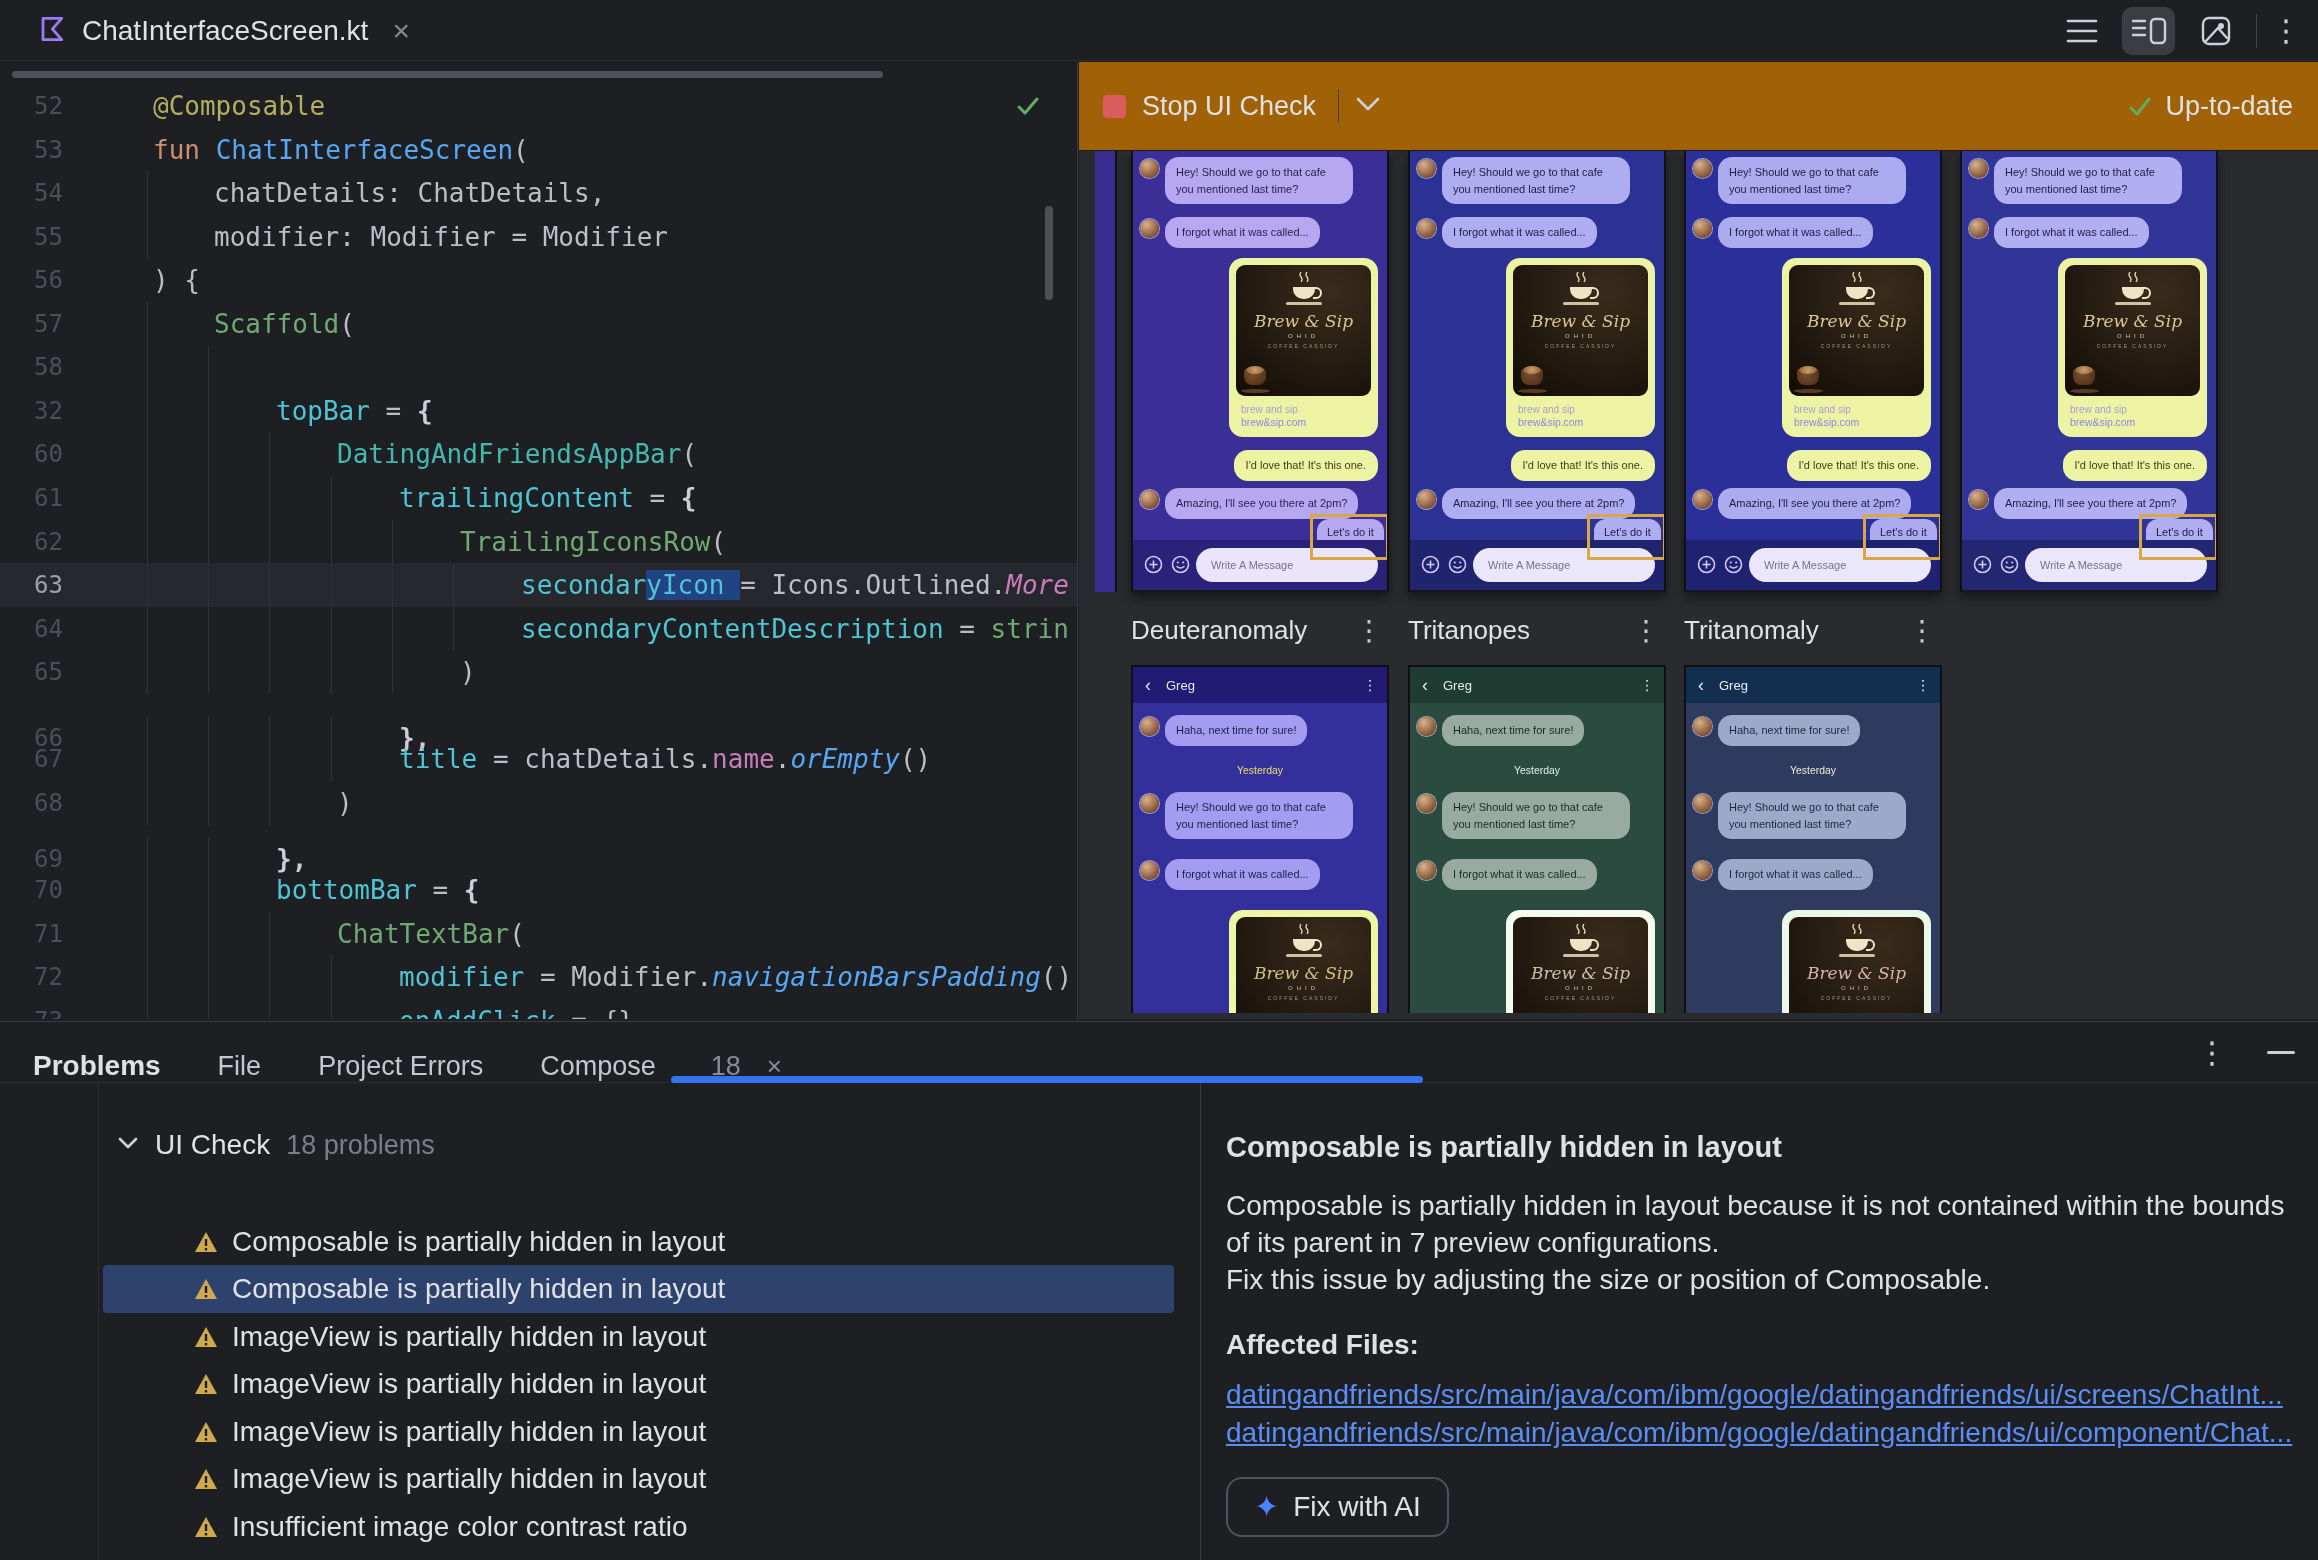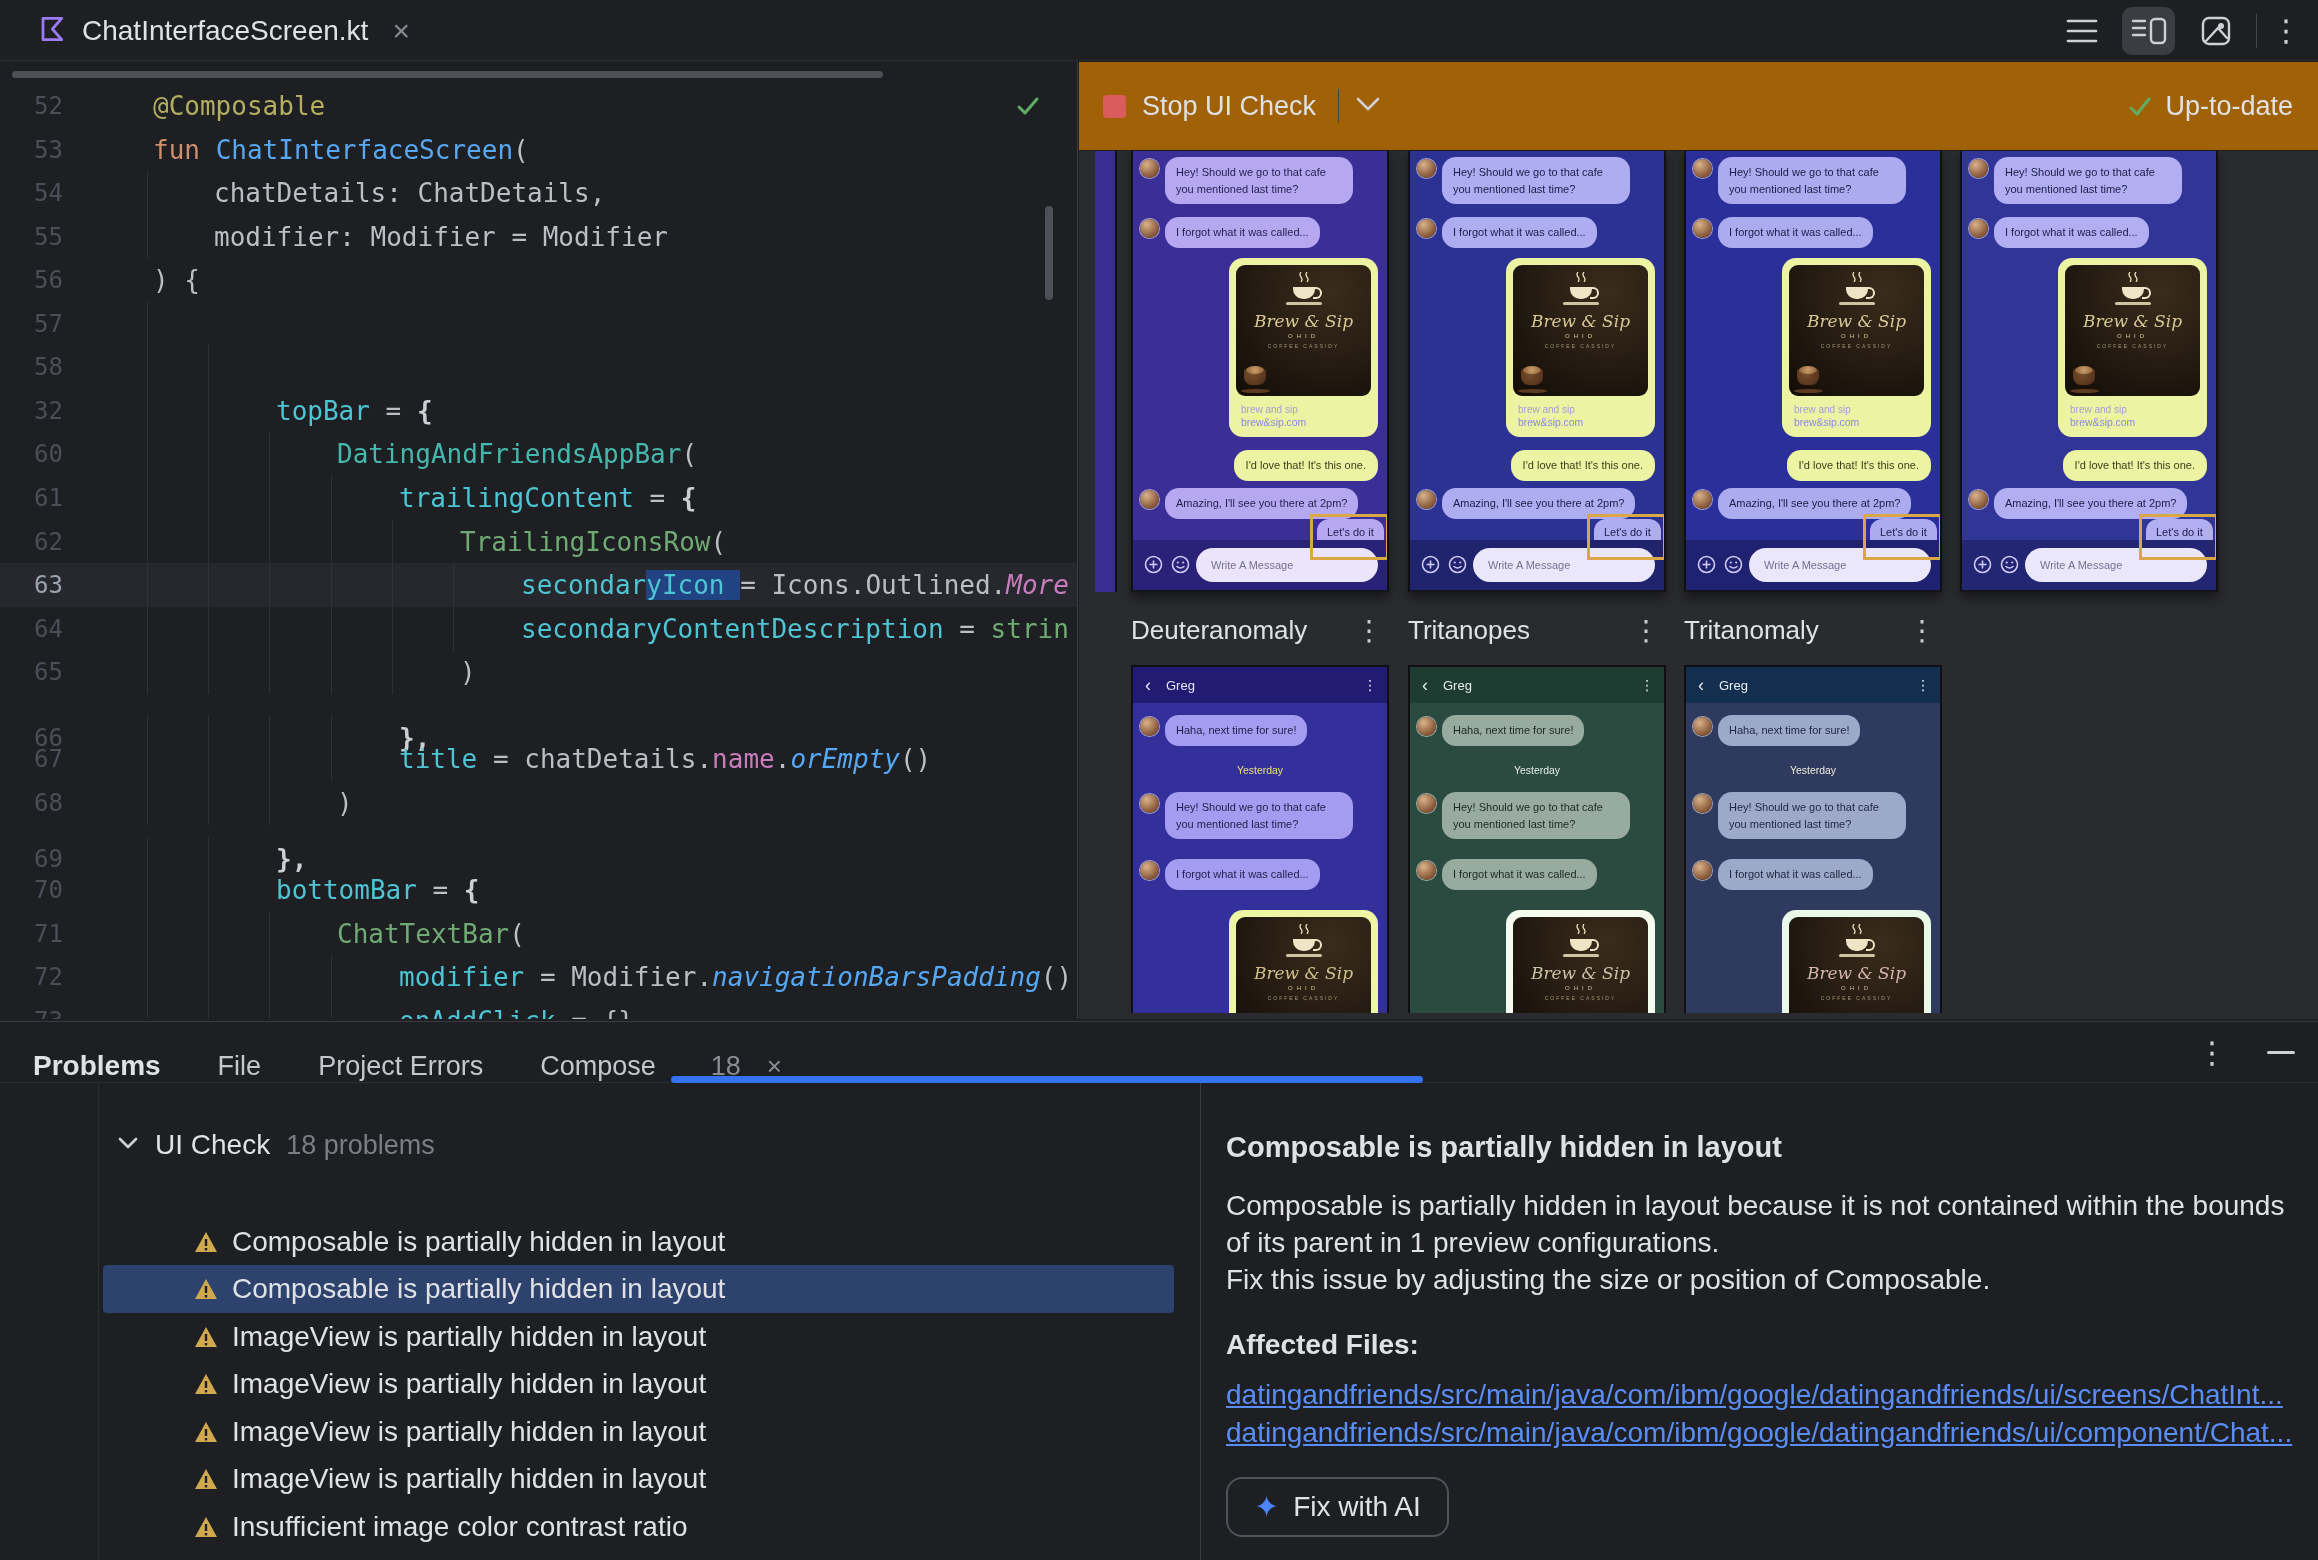--- a/index.html
+++ b/index.html
@@ -173,21 +173,21 @@
       <svg width="28" height="28" viewBox="0 0 28 28">
           <path d="M5 15 L11 21 L23 7" fill="none" stroke="#5fad65" stroke-width="3" stroke-linecap="round" stroke-linejoin="round"></path>
         </svg>
     </span>
     <div class="code-lines">
         <div class="code-line" style="top: 0px;"><span class="gut">52</span><span class="code-text" style="padding-left:0px"><span class="c-ann">@Composable</span></span></div>
         <div class="code-line" style="top: 44px;"><span class="gut">53</span><span class="code-text" style="padding-left:0px"><span class="c-kw">fun </span><span class="c-fn">ChatInterfaceScreen</span><span class="c-pl">(</span></span></div>
         <div class="code-line" style="top: 87px;"><i class="guide" style="left:147px"></i><span class="gut">54</span><span class="code-text" style="padding-left:61px"><span class="c-pl">chatDetails: ChatDetails,</span></span></div>
         <div class="code-line" style="top: 131px;"><i class="guide" style="left:147px"></i><span class="gut">55</span><span class="code-text" style="padding-left:61px"><span class="c-pl">modifier: Modifier = Modifier</span></span></div>
         <div class="code-line" style="top: 174px;"><span class="gut">56</span><span class="code-text" style="padding-left:0px"><span class="c-pl">) {</span></span></div>
-        <div class="code-line" style="top: 218px;"><i class="guide" style="left:147px"></i><span class="gut">57</span></div>
+        <div class="code-line" style="top: 218px;"><i class="guide" style="left:147px"></i><span class="gut">57</span><span class="code-text" style="padding-left:61px"><span class="c-call">Scaffold</span><span class="c-pl">(</span></span></div>
         <div class="code-line" style="top: 261px;"><i class="guide" style="left:208px"></i><i class="guide" style="left:147px"></i><span class="gut">58</span></div>
         <div class="code-line" style="top: 305px;"><i class="guide" style="left:208px"></i><i class="guide" style="left:147px"></i><span class="gut">32</span><span class="code-text" style="padding-left:123px"><span class="c-named">topBar</span><span class="c-pl"> = </span><span class="c-brace">{</span></span></div>
         <div class="code-line" style="top: 348px;"><i class="guide" style="left:208px"></i><i class="guide" style="left:269px"></i><i class="guide" style="left:147px"></i><span class="gut">60</span><span class="code-text" style="padding-left:184px"><span class="c-call2">DatingAndFriendsAppBar</span><span class="c-pl">(</span></span></div>
         <div class="code-line" style="top: 392px;"><i class="guide" style="left:208px"></i><i class="guide" style="left:269px"></i><i class="guide" style="left:331px"></i><i class="guide" style="left:147px"></i><span class="gut">61</span><span class="code-text" style="padding-left:246px"><span class="c-named">trailingContent</span><span class="c-pl"> = </span><span class="c-brace">{</span></span></div>
         <div class="code-line" style="top: 436px;"><i class="guide" style="left:208px"></i><i class="guide" style="left:269px"></i><i class="guide" style="left:331px"></i><i class="guide" style="left:392px"></i><i class="guide" style="left:147px"></i><span class="gut">62</span><span class="code-text" style="padding-left:307px"><span class="c-call">TrailingIconsRow</span><span class="c-pl">(</span></span></div>
         <div class="code-line current" style="top: 479px;"><i class="guide" style="left:208px"></i><i class="guide" style="left:269px"></i><i class="guide" style="left:331px"></i><i class="guide" style="left:392px"></i><i class="guide" style="left:453px"></i><i class="guide" style="left:147px"></i><span class="gut">63</span><span class="code-text" style="padding-left:368px"><span class="c-named">secondar</span><span class="c-named sel">yIcon </span><span class="c-pl">= Icons.Outlined.</span><span class="c-propi">More</span></span></div>
         <div class="code-line" style="top: 523px;"><i class="guide" style="left:208px"></i><i class="guide" style="left:269px"></i><i class="guide" style="left:331px"></i><i class="guide" style="left:392px"></i><i class="guide" style="left:453px"></i><i class="guide" style="left:147px"></i><span class="gut">64</span><span class="code-text" style="padding-left:368px"><span class="c-named">secondaryContentDescription</span><span class="c-pl"> = </span><span class="c-call">strin</span></span></div>
         <div class="code-line" style="top: 566px;"><i class="guide" style="left:208px"></i><i class="guide" style="left:269px"></i><i class="guide" style="left:331px"></i><i class="guide" style="left:392px"></i><i class="guide" style="left:147px"></i><span class="gut">65</span><span class="code-text" style="padding-left:307px"><span class="c-pl">)</span></span></div>
         <div class="code-line" style="top: 632px;"><i class="guide" style="left:208px"></i><i class="guide" style="left:269px"></i><i class="guide" style="left:331px"></i><i class="guide" style="left:147px"></i><span class="gut">66</span><span class="code-text" style="padding-left:246px"><span class="c-brace">},</span></span></div>
         <div class="code-line" style="top: 653px;"><i class="guide" style="left:208px"></i><i class="guide" style="left:269px"></i><i class="guide" style="left:331px"></i><i class="guide" style="left:147px"></i><span class="gut">67</span><span class="code-text" style="padding-left:246px"><span class="c-named">title</span><span class="c-pl"> = chatDetails.</span><span class="c-prop">name</span><span class="c-pl">.</span><span class="c-extb">orEmpty</span><span class="c-pl">()</span></span></div>
@@ -645,21 +645,21 @@
           </div>
           <div class="prow" style="top: 467px;">
             <span class="ptext">Insufficient image color contrast ratio</span>
           </div>
         </div>
     </div>
 
     <div class="pdetail">
       <div class="dtitle">Composable is partially hidden in layout</div>
       <div class="dbody">
-        <span>Composable is partially hidden in layout because it is not contained within the bounds of its parent in 1 preview configurations.</span><br>
+        <span>Composable is partially hidden in layout because it is not contained within the bounds of its parent in 7 preview configurations.</span><br>
         <span>Fix this issue by adjusting the size or position of Composable.</span>
       </div>
       <div class="daff">Affected Files:</div>
       <div class="dlinks">
         <a href="#">datingandfriends/src/main/java/com/ibm/google/datingandfriends/ui/screens/ChatInt...</a>
         <a href="#">datingandfriends/src/main/java/com/ibm/google/datingandfriends/ui/component/Chat...</a>
       </div>
       <div class="fixbtn">
         <span class="spark">✦</span>
         <span class="flabel">Fix with AI</span>

